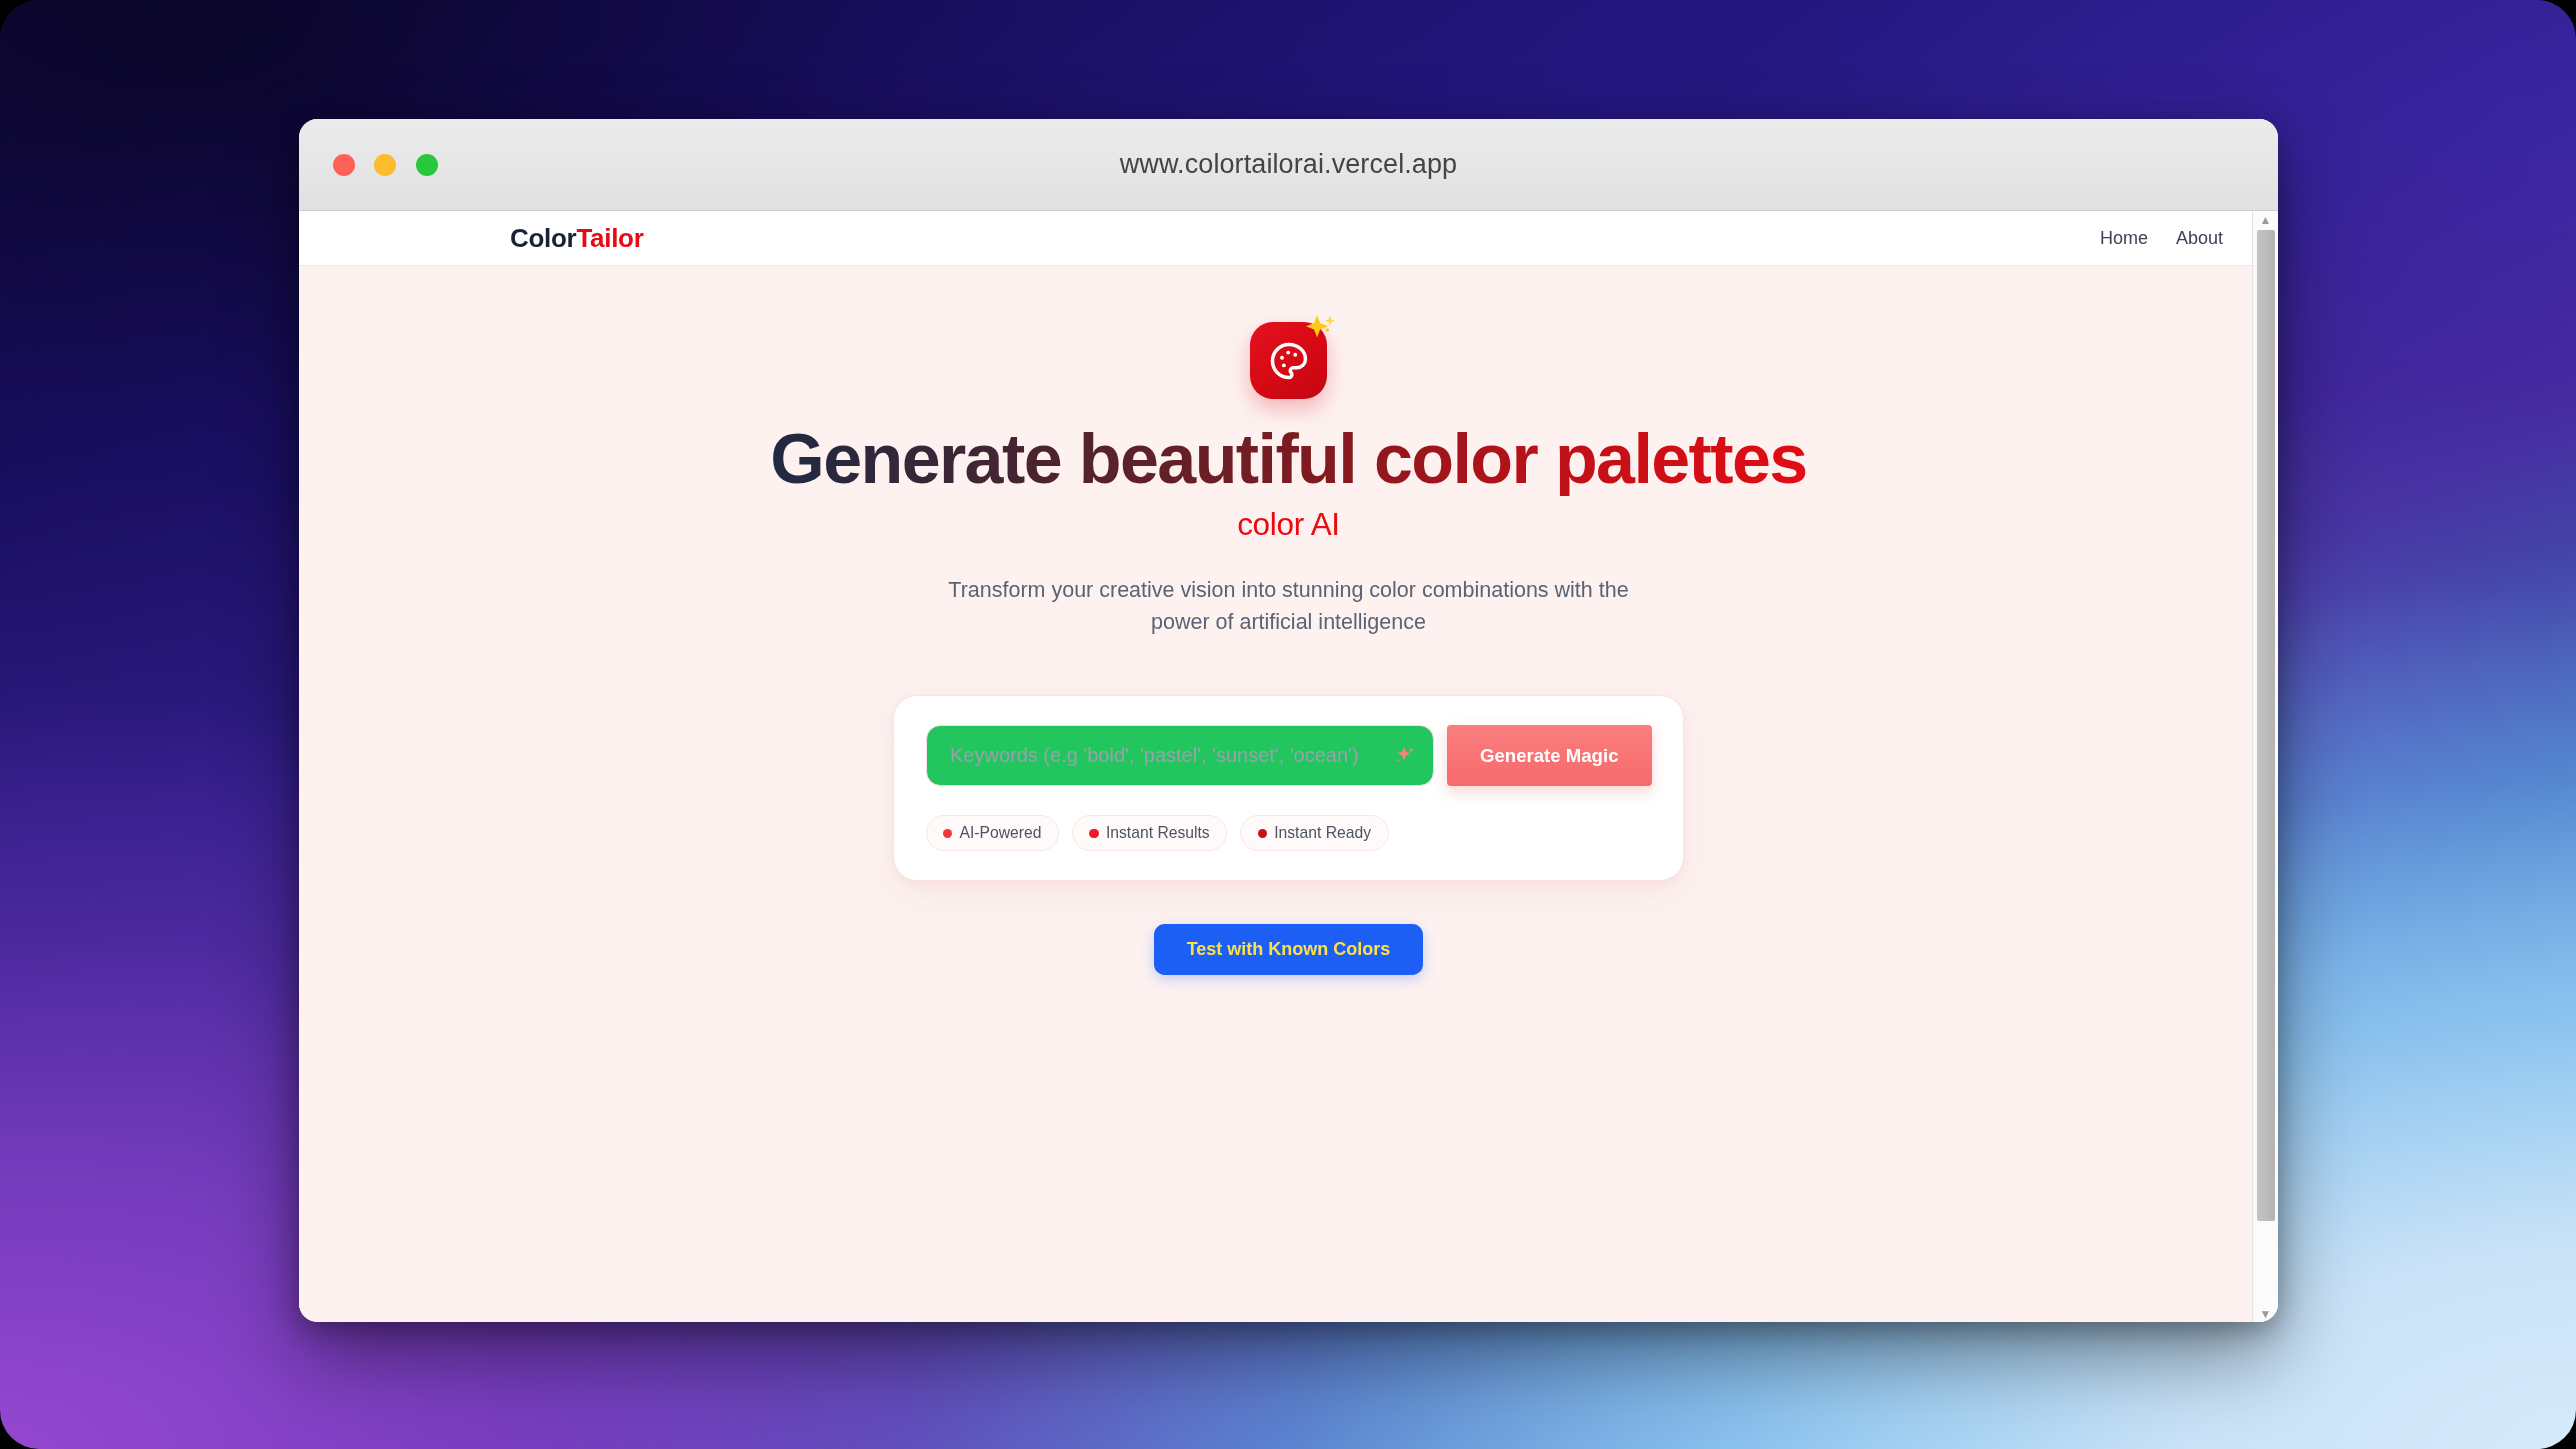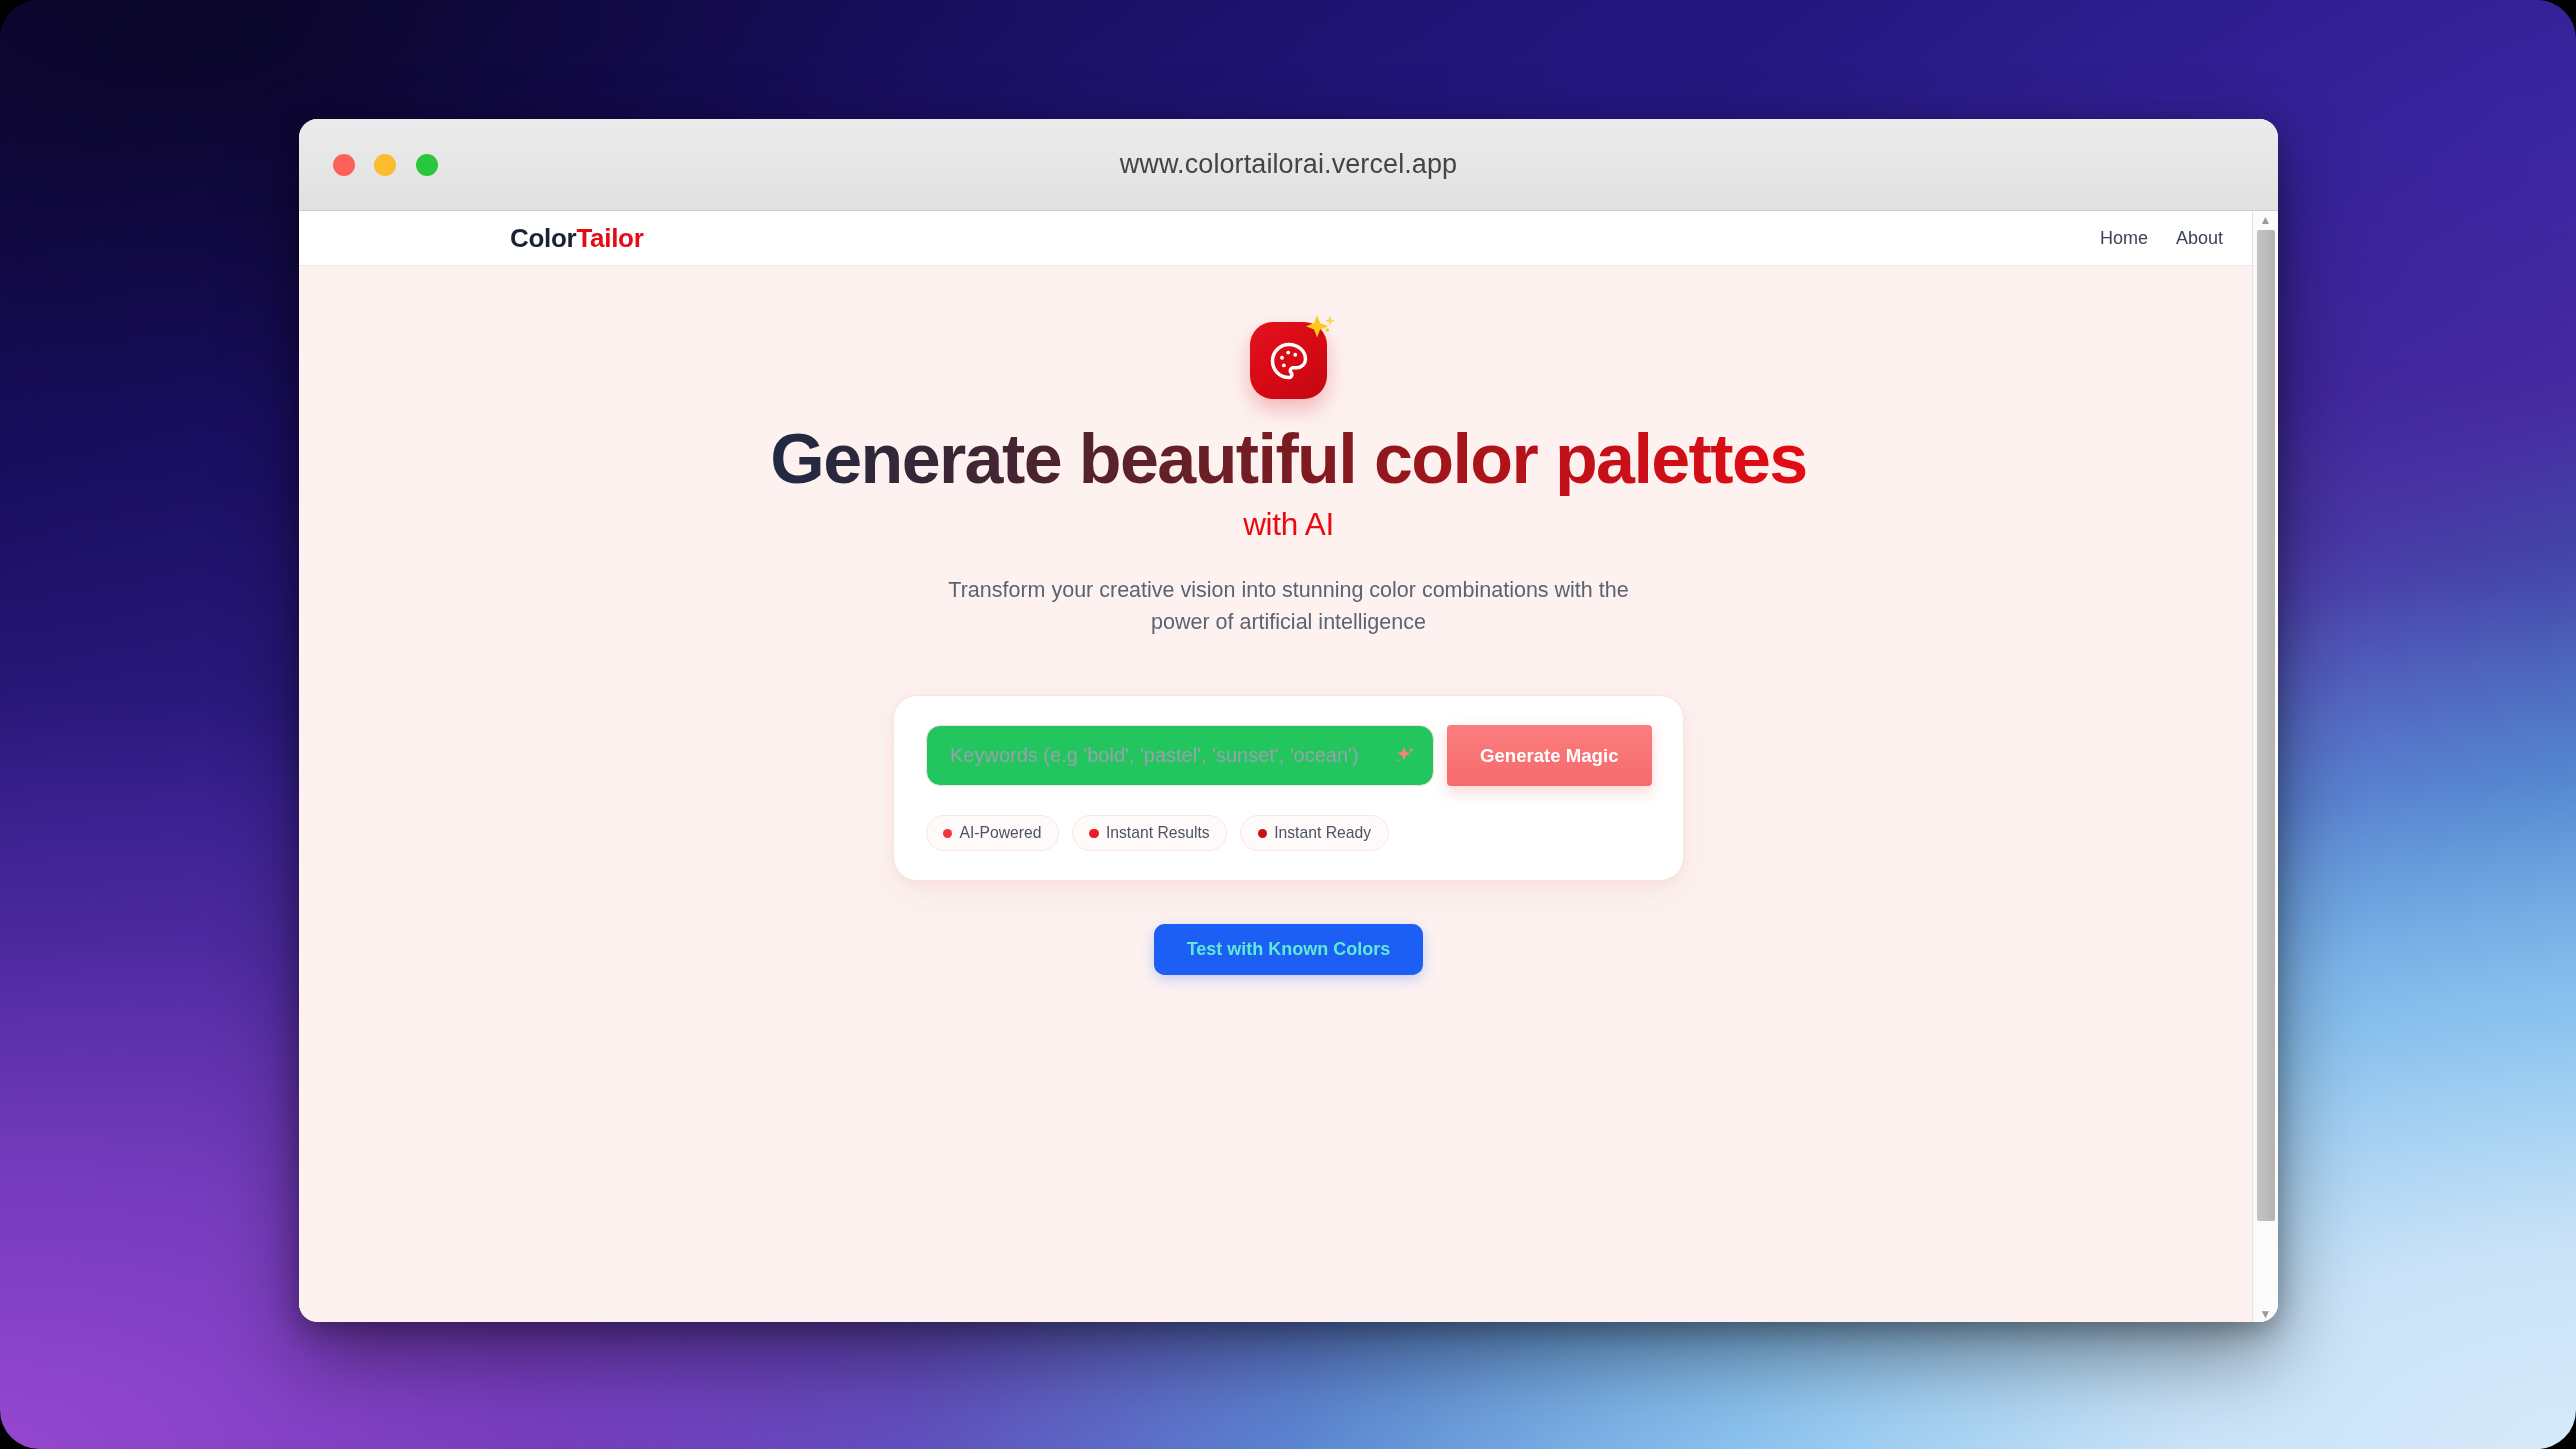--- a/index.html
+++ b/index.html
@@ -270,21 +270,21 @@
     height: 9.3px;
     border-radius: 50%;
     flex: none;
   }
 
   #test-button {
     margin-top: 43px;
     border: none;
     border-radius: 10.7px;
     background: #1d5ff5;
-    color: #5eead4;
+    color: #fde047;
     font-family: "Liberation Sans", sans-serif;
     font-size: 18px;
     font-weight: bold;
     padding: 15px 33px;
     cursor: pointer;
     box-shadow: 0 4.3px 13px rgba(29,95,245,0.25);
   }
 
   
   #scrollbar {
@@ -367,21 +367,21 @@
             </svg>
           </div>
           <svg id="hero-sparkle" viewBox="0 0 32 32" aria-hidden="true">
             <path d="M14 3.5l2.5 6.6 6.6 2.5-6.6 2.5L14 21.7l-2.5-6.6L4.9 12.6l6.6-2.5z" fill="#fcc916"></path>
             <path d="M24.6 4.2l1.05 2.8 2.8 1.05-2.8 1.05-1.05 2.8-1.05-2.8-2.8-1.05 2.8-1.05z" fill="#fcd53f"></path>
             <circle cx="22.4" cy="15.6" r="1.5" fill="#fcc916"></circle>
           </svg>
         </div>
 
         <h1 id="hero-title">Generate beautiful color palettes</h1>
-        <div id="hero-subtitle">with AI</div>
+        <div id="hero-subtitle">color AI</div>
         <p id="hero-description">Transform your creative vision into stunning color combinations with the power of artificial intelligence</p>
 
         <div id="search-card">
           <div id="search-row">
             <div id="search-field">
               <input id="search-input" type="text" placeholder="Keywords (e.g 'bold', 'pastel', 'sunset', 'ocean')" style="">
               <svg id="input-sparkle" viewBox="0 0 24 24" aria-hidden="true">
                 <path d="M12 2.6l1.9 5.1 5.1 1.9-5.1 1.9L12 16.6l-1.9-5.1L5 9.6l5.1-1.9z" fill="#f9807f"></path>
                 <path d="M19.2 3.2l.75 2 2 .75-2 .75-.75 2-.75-2-2-.75 2-.75z" fill="#f9807f"></path>
                 <circle cx="6.2" cy="16.6" r="1.15" fill="#f9807f"></circle>

